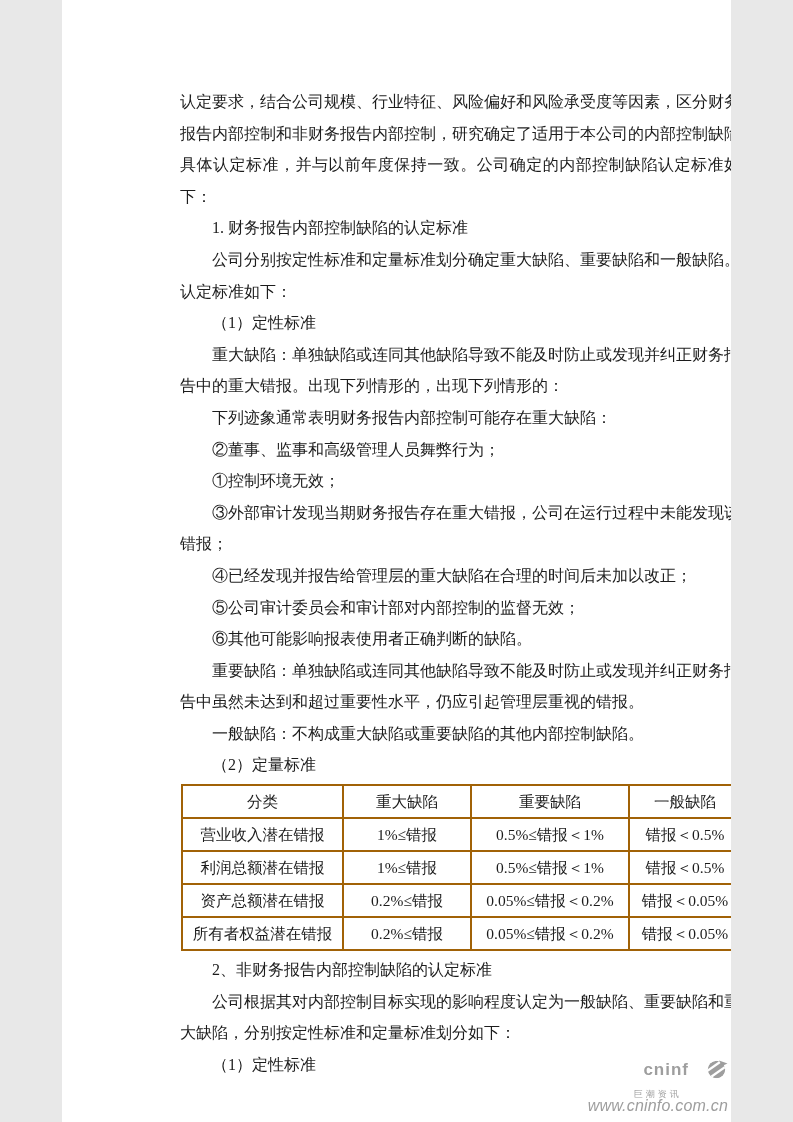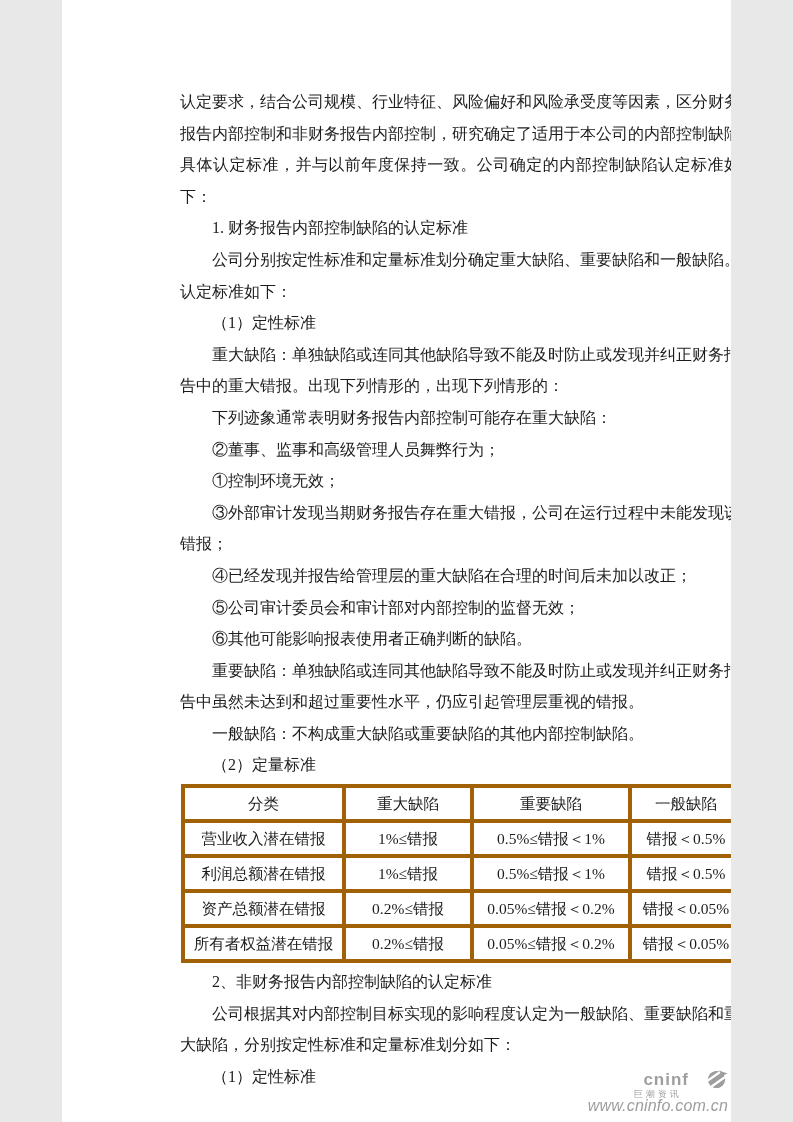--- a/index.html
+++ b/index.html
@@ -22,21 +22,21 @@
   .para { margin:0; text-indent:2em; }
   .para.no-indent { text-indent:0; }
   .quant-table {
     border-collapse:collapse;
     table-layout:fixed;
     width:559px;
     margin:3px 0 3px 1px;
     text-align:center;
   }
   .quant-table th, .quant-table td {
-    border:4px solid #a16207;
+    border:2px solid #a16207;
     font-weight:normal;
     font-size:15.5px;
     height:31px;
     padding:0 2px;
     line-height:20px;
     text-indent:0;
   }
   .footer {
     position:absolute;
     right:3px; bottom:10px;
@@ -55,21 +55,21 @@
   .logo-text {
     font-weight:bold;
     font-size:17px;
     letter-spacing:1px;
     line-height:18px;
   }
   .logo-sub {
     font-size:9px;
     letter-spacing:3px;
     line-height:11px;
-    margin-top:0px;
+    margin-top:10px;
   }
   .logo-url {
     font-size:16px;
     line-height:12px;
     letter-spacing:0.2px;
     font-style:italic;
   }
 </style>
 </head>
 <body>

